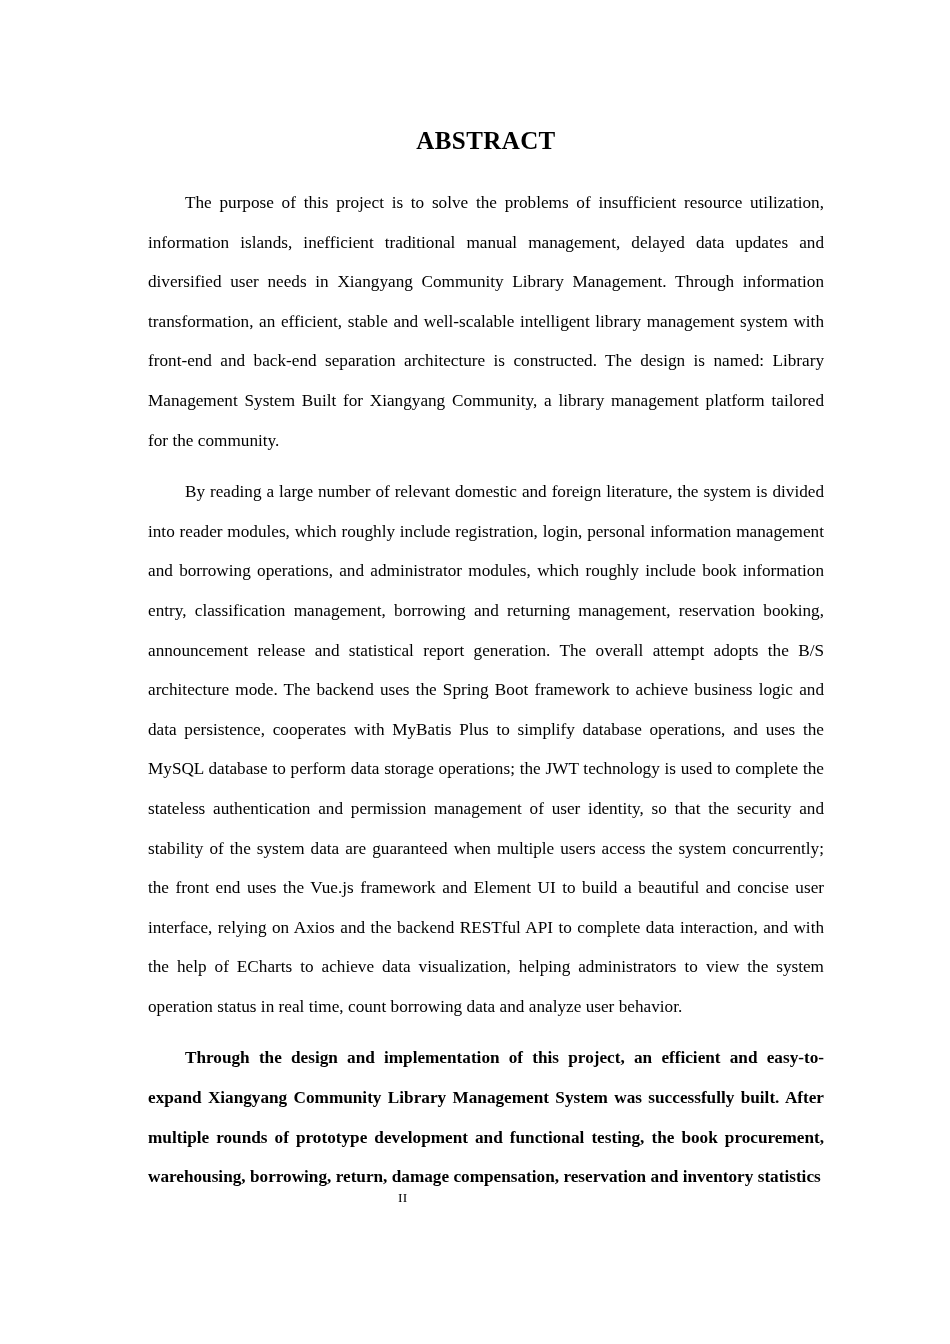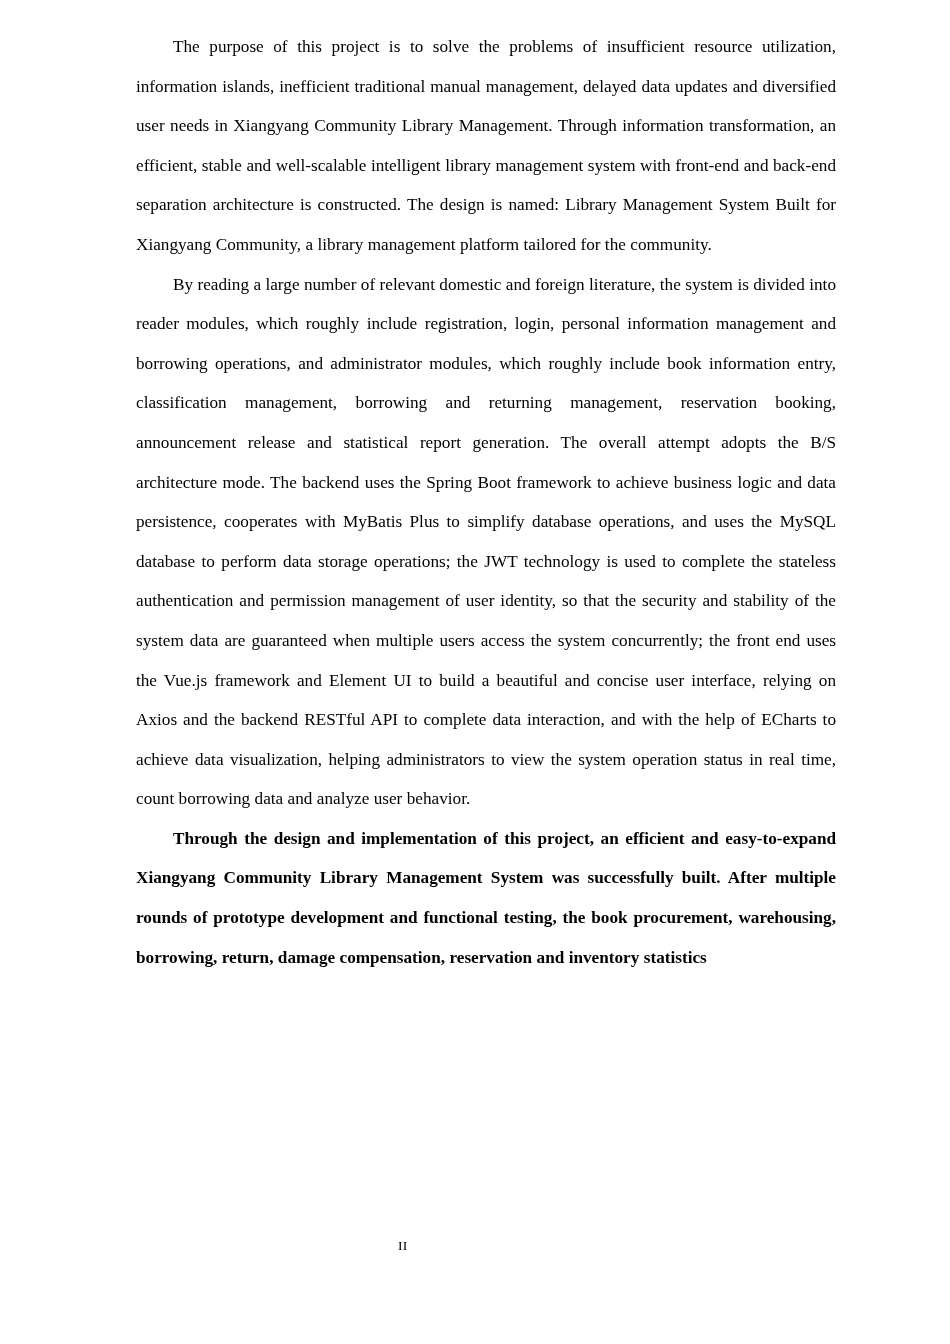--- a/index.html
+++ b/index.html
@@ -38,47 +38,48 @@
   .body-block {
     margin-top: 27px;
   }
 
   .para {
     font-size: 17.2px;
     line-height: 39.6px;
     text-align: justify;
     text-justify: inter-word;
     text-indent: 37px;
-    margin: 0;
+    margin: 12px;
     word-spacing: 0.1px;
     hyphens: none;
   }
 
   .para:last-child {
     text-align: justify;
     font-weight: bold;
   }
 
   .page-number {
     position: absolute;
     left: 398px;
-    top: 1238px;
+    top: 1190px;
     font-size: 13.5px;
     line-height: 16px;
     letter-spacing: 0.3px;
     color: #000000;
   }
 </style>
 </head>
 <body>
 
 <div class="page">
 
   <div class="content">
 
+    <h1 class="doc-title">ABSTRACT</h1>
 
     <div class="body-block">
       <p class="para">The purpose of this project is to solve the problems of insufficient resource utilization, information islands, inefficient traditional manual management, delayed data updates and diversified user needs in Xiangyang Community Library Management. Through information transformation, an efficient, stable and well-scalable intelligent library management system with front-end and back-end separation architecture is constructed. The design is named: Library Management System Built for Xiangyang Community, a library management platform tailored for the community.</p>
       <p class="para">By reading a large number of relevant domestic and foreign literature, the system is divided into reader modules, which roughly include registration, login, personal information management and borrowing operations, and administrator modules, which roughly include book information entry, classification management, borrowing and returning management, reservation booking, announcement release and statistical report generation. The overall attempt adopts the B/S architecture mode. The backend uses the Spring Boot framework to achieve business logic and data persistence, cooperates with MyBatis Plus to simplify database operations, and uses the MySQL database to perform data storage operations; the JWT technology is used to complete the stateless authentication and permission management of user identity, so that the security and stability of the system data are guaranteed when multiple users access the system concurrently; the front end uses the Vue.js framework and Element UI to build a beautiful and concise user interface, relying on Axios and the backend RESTful API to complete data interaction, and with the help of ECharts to achieve data visualization, helping administrators to view the system operation status in real time, count borrowing data and analyze user behavior.</p>
       <p class="para">Through the design and implementation of this project, an efficient and easy-to-expand Xiangyang Community Library Management System was successfully built. After multiple rounds of prototype development and functional testing, the book procurement, warehousing, borrowing, return, damage compensation, reservation and inventory statistics</p>
     </div>
 
   </div>
 
   <div class="page-number">II</div>

